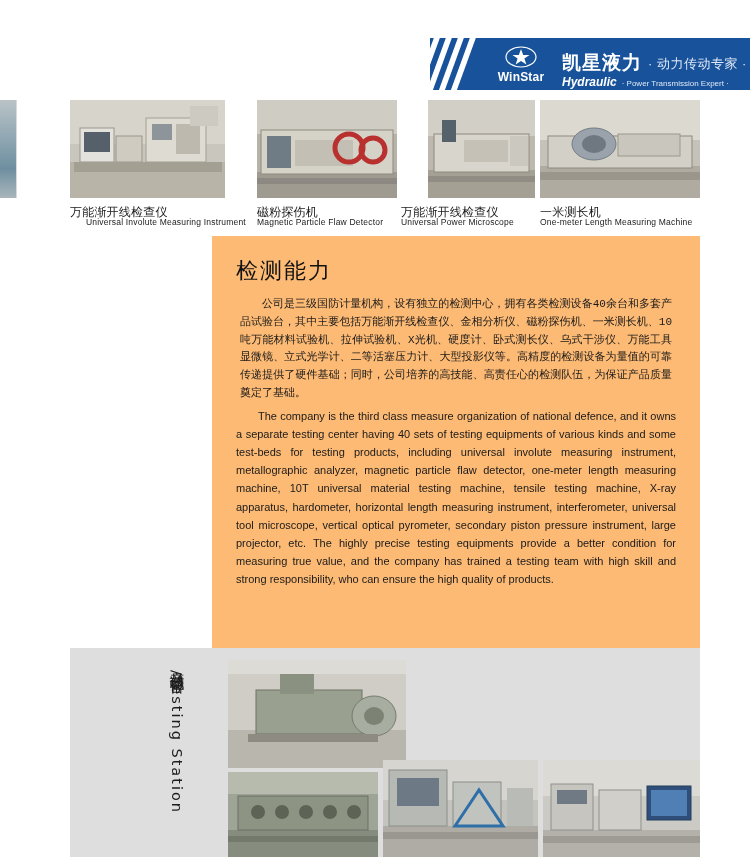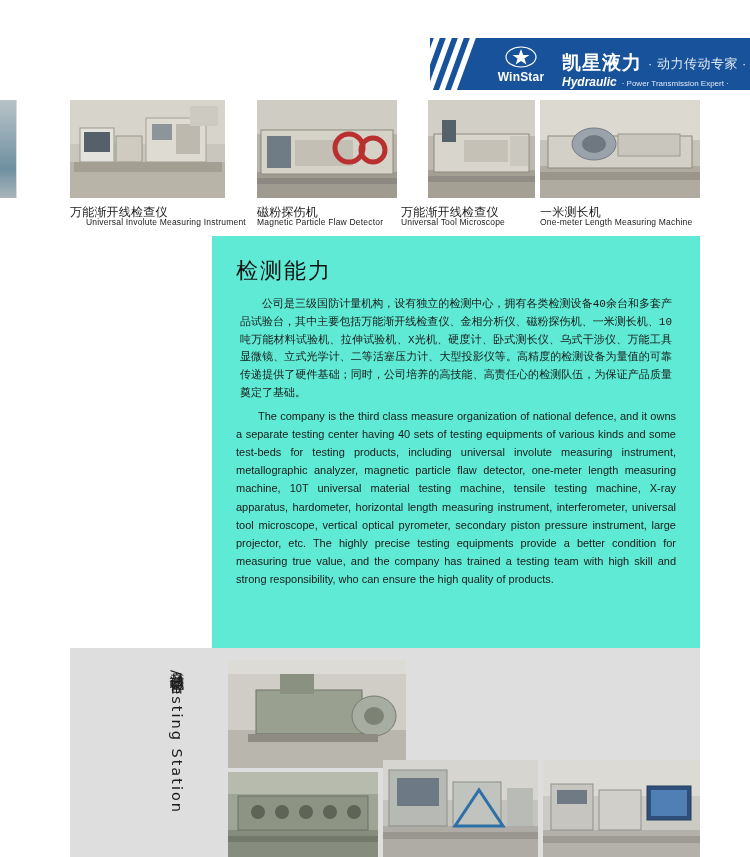--- a/index.html
+++ b/index.html
@@ -153,21 +153,21 @@
   #cap4cn { left: 540px; top: 204px; }
   #cap4en { left: 540px; top: 217px; }
 
   
   #text-panel {
     position: absolute;
     left: 212px;
     top: 236px;
     width: 488px;
     height: 412px;
-    background: #5eead4;
+    background: #fdba74;
   }
   #panel-inner {
     padding: 20px 24px 0 24px;
   }
   #title-cn {
     font-size: 22px;
     color: #111111;
     letter-spacing: 2px;
     font-weight: normal;
     margin: 0 0 10px 0;
@@ -314,21 +314,21 @@
     <rect x="78" y="34" width="62" height="22" fill="#c9c6bd" stroke="#9c988e"></rect>
     <rect x="0" y="72" width="160" height="8" fill="#9b968c"></rect>
   </svg>
 </div>
 
 <div class="cap-cn" id="cap1cn">万能渐开线检查仪</div>
 <div class="cap-en" id="cap1en">Universal Involute Measuring Instrument</div>
 <div class="cap-cn" id="cap2cn">磁粉探伤机</div>
 <div class="cap-en" id="cap2en">Magnetic Particle Flaw Detector</div>
 <div class="cap-cn" id="cap3cn">万能渐开线检查仪</div>
-<div class="cap-en" id="cap3en">Universal Tool Microscope</div>
+<div class="cap-en" id="cap3en">Universal Power Microscope</div>
 <div class="cap-cn" id="cap4cn">一米测长机</div>
 <div class="cap-en" id="cap4en">One-meter Length Measuring Machine</div>
 
 <div id="text-panel">
   <div id="panel-inner">
     <h2 id="title-cn">检测能力</h2>
     <p id="body-cn">公司是三级国防计量机构，设有独立的检测中心，拥有各类检测设备40余台和多套产品试验台，其中主要包括万能渐开线检查仪、金相分析仪、磁粉探伤机、一米测长机、10吨万能材料试验机、拉伸试验机、X光机、硬度计、卧式测长仪、乌式干涉仪、万能工具显微镜、立式光学计、二等活塞压力计、大型投影仪等。高精度的检测设备为量值的可靠传递提供了硬件基础；同时，公司培养的高技能、高责任心的检测队伍，为保证产品质量奠定了基础。</p>
     <p id="body-en">The company is the third class measure organization of national defence, and it owns a separate testing center having 40 sets of testing equipments of various kinds and some test-beds for testing products, including universal involute measuring instrument, metallographic analyzer, magnetic particle flaw detector, one-meter length measuring machine, 10T universal material testing machine, tensile testing machine, X-ray apparatus, hardometer, horizontal length measuring instrument, interferometer, universal tool microscope, vertical optical pyrometer, secondary piston pressure instrument, large projector, etc. The highly precise testing equipments provide a better condition for measuring true value, and the company has trained a testing team with high skill and strong responsibility, who can ensure the high quality of products.</p>
   </div>
 </div>

